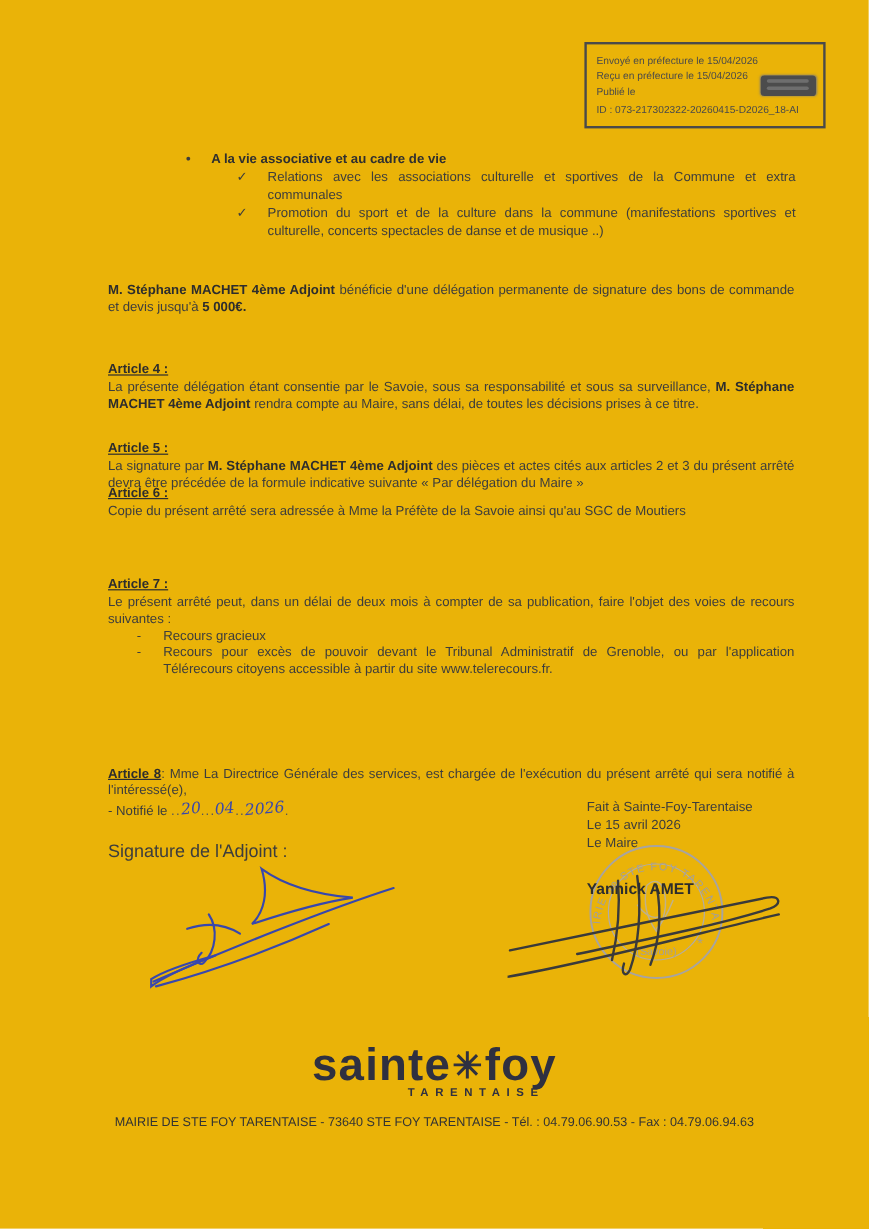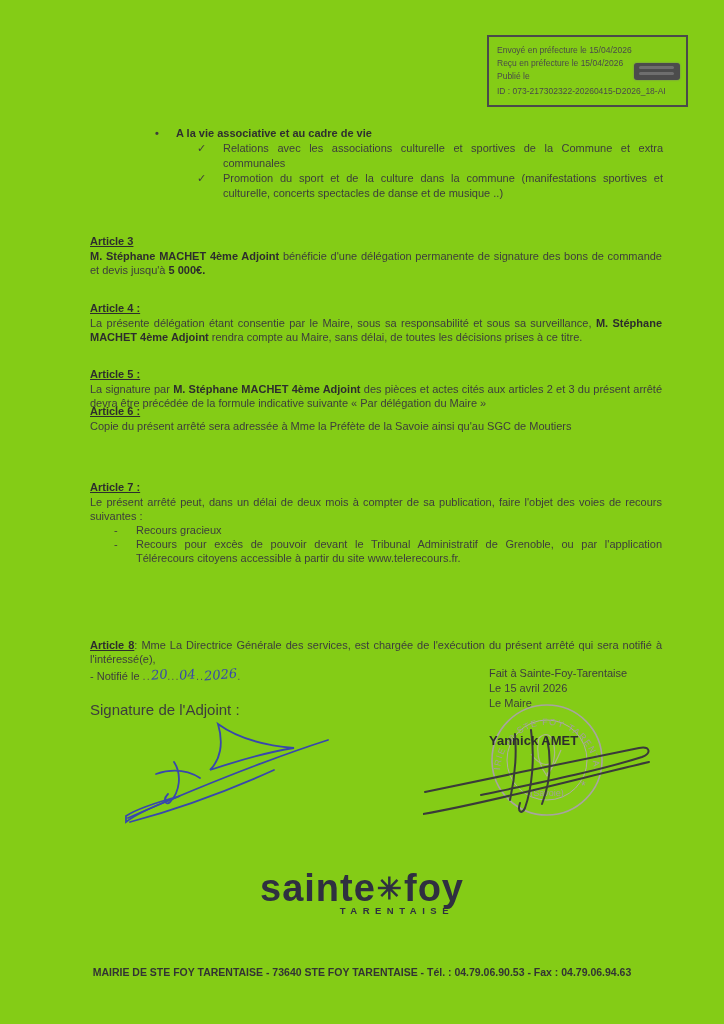--- a/index.html
+++ b/index.html
@@ -1,17 +1,17 @@
 <!DOCTYPE html>
 <html><head>
 <meta charset="utf-8">
 <style>
   html,body{margin:0;padding:0;background:#ffffff;}
   .page{
-    position:relative;width:724px;height:1024px;background:#84cc16;
+    position:relative;width:724px;height:1024px;background:#eab308;
     font-family:"Liberation Sans",sans-serif;color:#3d3d3d;overflow:hidden;
   }
   
   .pref-box{
     position:absolute;left:487px;top:35px;width:182px;height:56px;
     border:2px solid #4a4a4a;padding:7px 7px 5px 8px;font-size:8.5px;color:#4a4a4a;
     line-height:13px;
   }
   .pref-box .idline{margin-top:2px;}
   .pref-badge{
@@ -50,22 +50,22 @@
   .stamp-svg{position:absolute;left:488px;top:701px;z-index:1;}
   .mayor-sig{position:absolute;left:423px;top:716px;z-index:2;}
   .adjoint-sig{position:absolute;left:122px;top:712px;}
   
   .logo-wrap{position:absolute;left:0;right:0;top:868px;text-align:center;}
   .logo{display:inline-block;color:#2f3040;}
   .logo-main{font-size:38px;font-weight:600;letter-spacing:1px;line-height:40px;}
   .logo-star{font-size:30px;position:relative;top:-2px;margin:0 1px;}
   .logo-sub{font-size:9.5px;font-weight:bold;letter-spacing:5.5px;text-align:right;margin-top:-6px;padding-right:10px;color:#2f3040;}
   .footer{
-    position:absolute;left:0;right:0;top:966px;text-align:center;
-    font-size:10.5px;font-weight:bold;color:#333;
+    position:absolute;left:0;right:0;top:929px;text-align:center;
+    font-size:10.5px;font-weight:normal;color:#333;
   }
 </style>
 </head>
 <body>
 
 <div class="page">
 
   <div class="pref-box">
     <div>Envoyé en préfecture le 15/04/2026</div>
     <div>Reçu en préfecture le 15/04/2026</div>
@@ -86,27 +86,26 @@
       <span class="check">✓</span>
       <span class="ctext">Relations avec les associations culturelle et sportives de la Commune et extra communales</span>
     </div>
     <div class="citem">
       <span class="check">✓</span>
       <span class="ctext">Promotion du sport et de la culture dans la commune (manifestations sportives et culturelle, concerts spectacles de danse et de musique ..)</span>
     </div>
   </div>
 
   <div class="article" style="top:234px;">
-    <div class="art-title">Article 3</div>
     <div class="art-body"><span class="b">M. Stéphane MACHET 4ème Adjoint</span><span> bénéficie d'une délégation permanente de signature des bons de commande et devis jusqu'à </span><span class="b">5 000€.</span></div>
   </div>
 
   <div class="article" style="top:301px;">
     <div class="art-title">Article 4 :</div>
-    <div class="art-body"><span>La présente délégation étant consentie par le Maire, sous sa responsabilité et sous sa surveillance, </span><span class="b">M. Stéphane MACHET 4ème Adjoint</span><span> rendra compte au Maire, sans délai, de toutes les décisions prises à ce titre.</span></div>
+    <div class="art-body"><span>La présente délégation étant consentie par le Savoie, sous sa responsabilité et sous sa surveillance, </span><span class="b">M. Stéphane MACHET 4ème Adjoint</span><span> rendra compte au Maire, sans délai, de toutes les décisions prises à ce titre.</span></div>
   </div>
 
   <div class="article" style="top:367px;">
     <div class="art-title">Article 5 :</div>
     <div class="art-body"><span>La signature par </span><span class="b">M. Stéphane MACHET 4ème Adjoint</span><span> des pièces et actes cités aux articles 2 et 3 du présent arrêté devra être précédée de la formule indicative suivante « Par délégation du Maire »</span></div>
   </div>
 
   <div class="article" style="top:404px;">
     <div class="art-title">Article 6 :</div>
     <div class="art-body">Copie du présent arrêté sera adressée à Mme la Préfète de la Savoie ainsi qu'au SGC de Moutiers</div>

